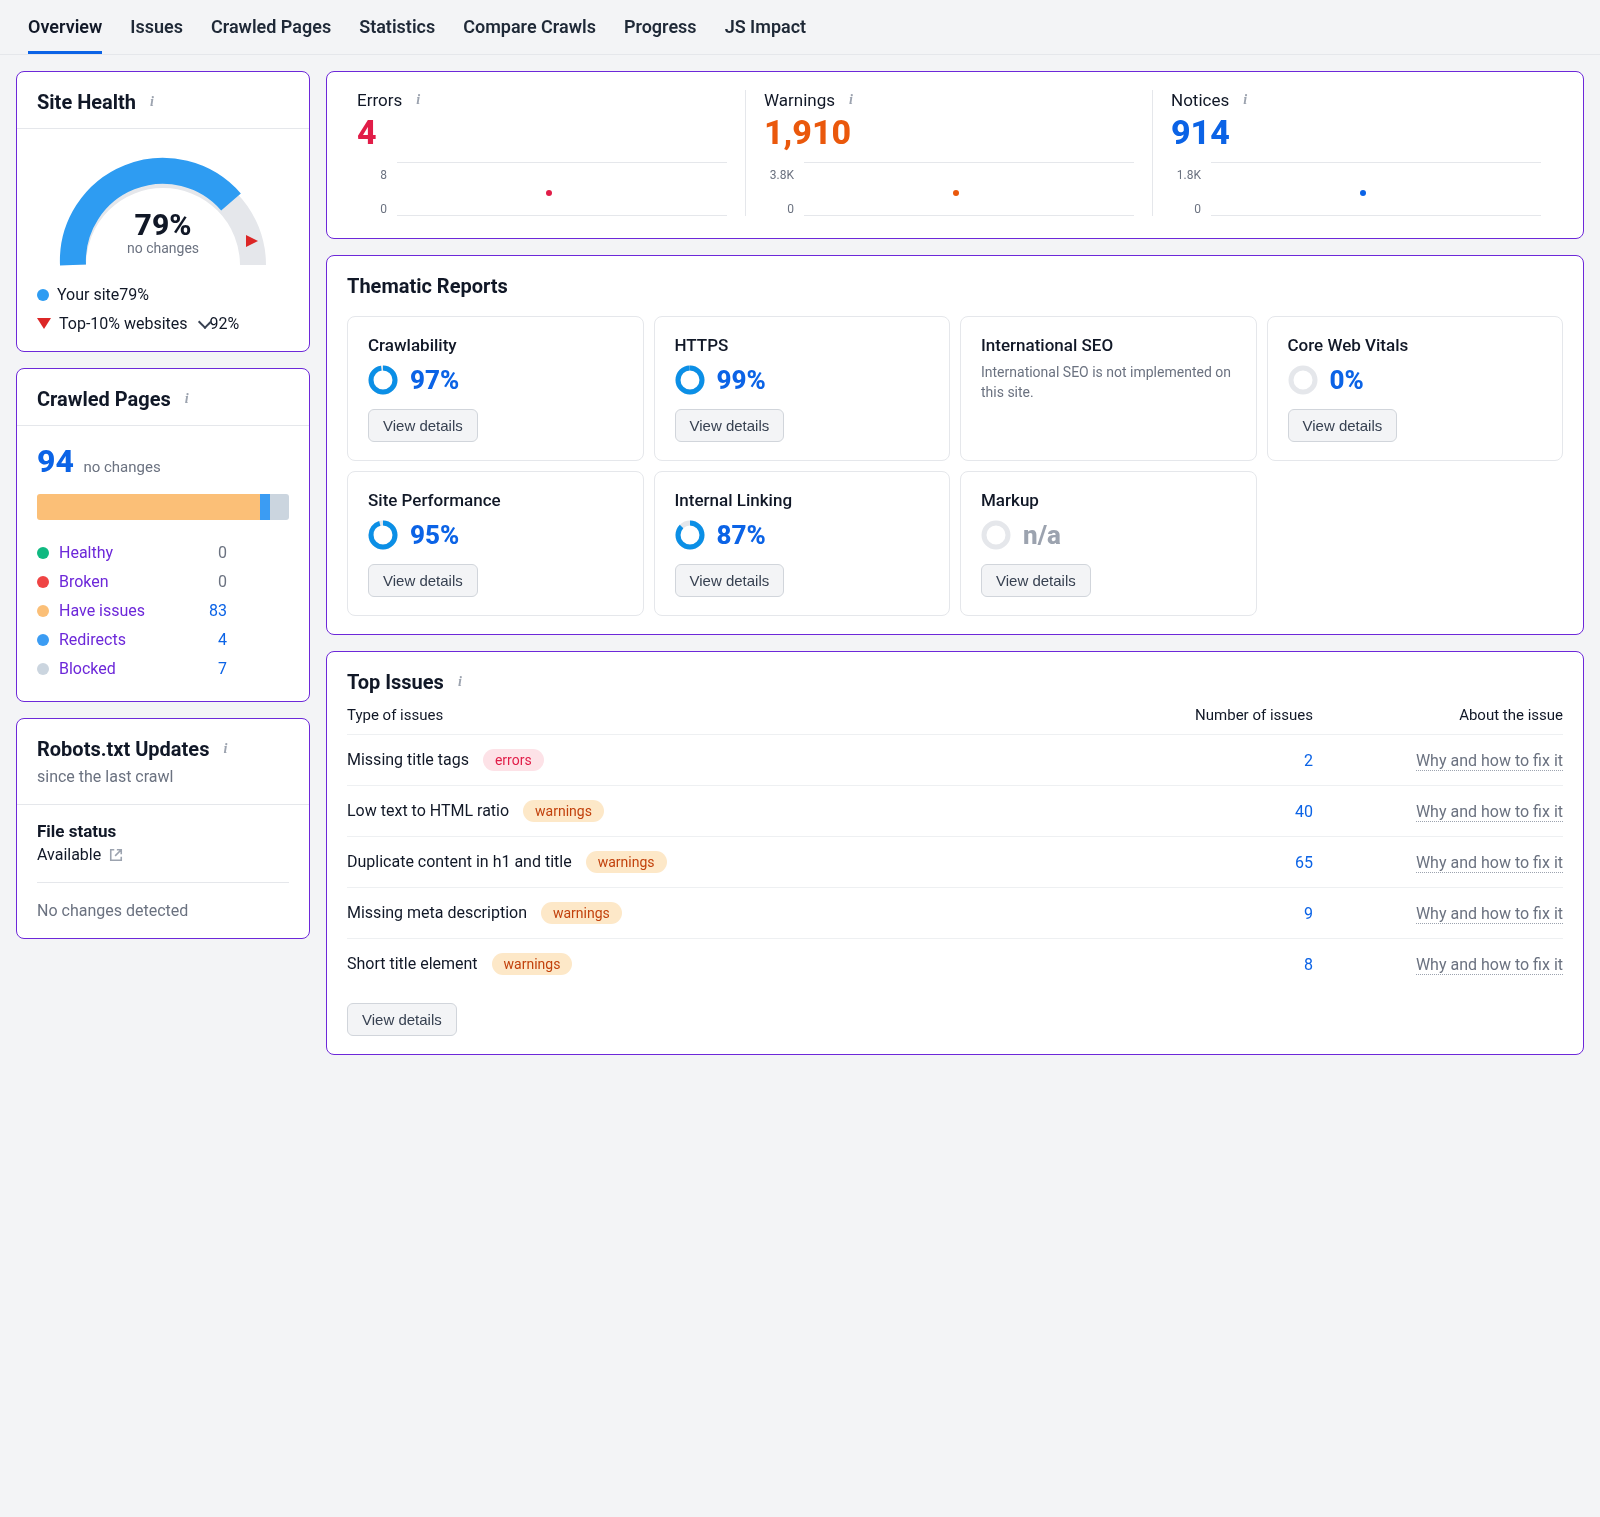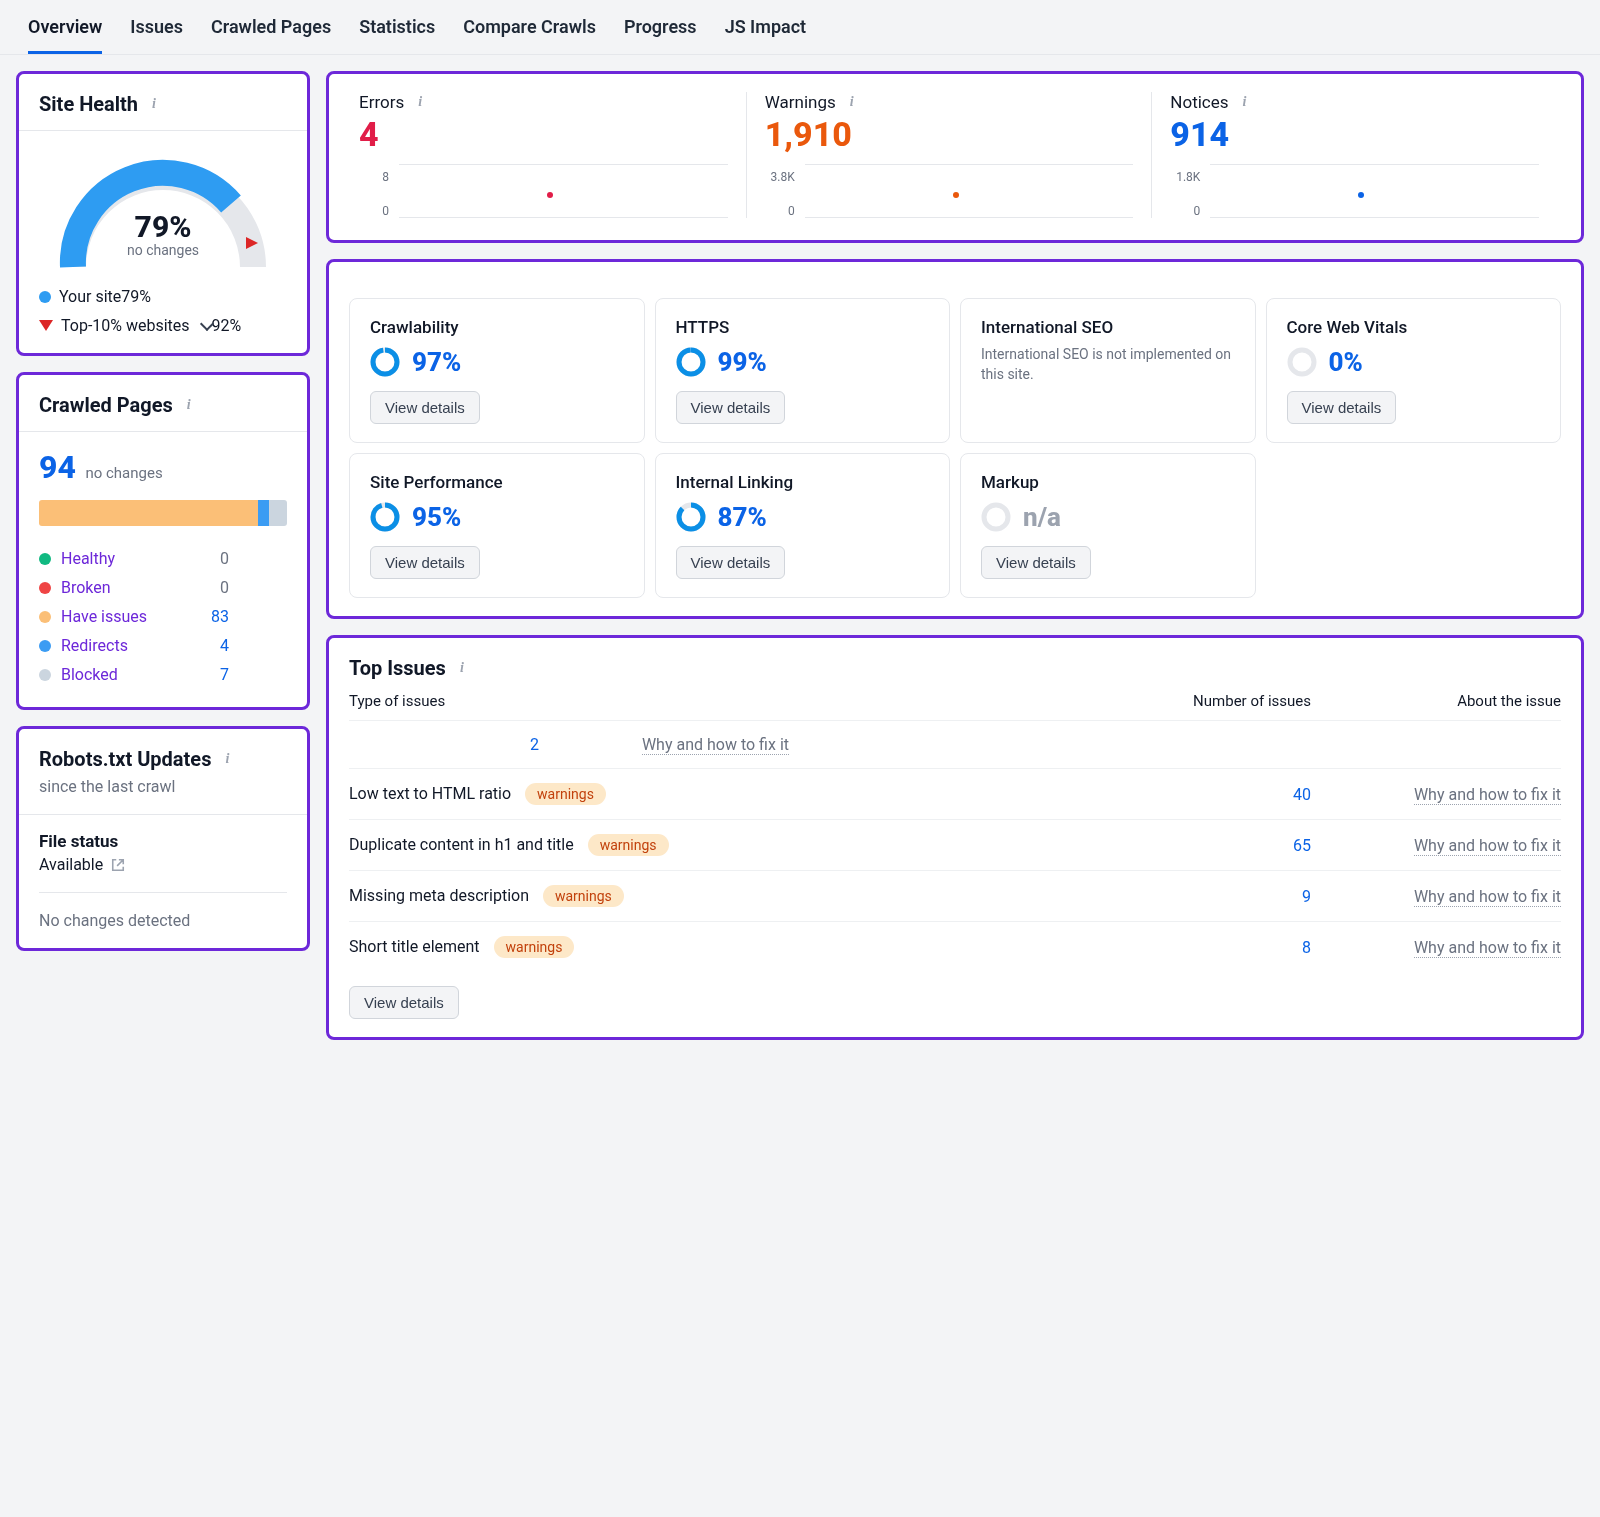--- a/index.html
+++ b/index.html
@@ -40,21 +40,21 @@
     gap: 16px;
   }
   .right-col {
     flex: 1;
     display: flex;
     flex-direction: column;
     gap: 16px;
   }
   .card {
     background: #fff;
-    border: 3px solid #6d28d9;
+    border: 1px solid #6d28d9;
     border-radius: 8px;
     padding: 18px 20px;
   }
   .card-title {
     font-size: 20px;
     font-weight: 700;
     color: #111827;
     display: flex;
     align-items: center;
     gap: 8px;
@@ -334,20 +334,23 @@
       <div class="spark-area">
         <div class="spark-line" style="top:0"></div>
         <div class="spark-line" style="bottom:0"></div>
         <div class="spark-dot" style="background:#0b63e6;left:45%;top:28px;"></div>
       </div>
     </div>
         </div>
       </div>
 
     <div class="card">
+      <div class="card-title">
+        <span>Thematic Reports</span>
+      </div>
       <div class="reports-grid" id="reports-grid">
           <div class="report-card"><div class="report-title">Crawlability</div><div class="report-row">
       <svg class="donut" viewBox="0 0 30 30">
     <circle cx="15" cy="15" r="12" fill="none" stroke="#e5e7eb" stroke-width="5"></circle>
     <circle cx="15" cy="15" r="12" fill="none" stroke="#0b8fe6" stroke-width="5" stroke-dasharray="73.13627697557038 75.39822368615503" transform="rotate(-90 15 15)"></circle>
   </svg>
       <span class="report-pct ">97%</span>
     </div><button class="btn">View details</button></div>
           <div class="report-card"><div class="report-title">HTTPS</div><div class="report-row">
       <svg class="donut" viewBox="0 0 30 30">
@@ -396,20 +399,24 @@
         <span>Top Issues</span>
         <span class="info-icon">i</span>
       </div>
       <div class="issues-header">
         <div class="col-type">Type of issues</div>
         <div class="col-num">Number of issues</div>
         <div class="col-about">About the issue</div>
       </div>
       <div id="issues-body">
           <div class="issue-row">
+    <div class="col-type">
+      Missing title tags
+      <span class="pill errors">errors</span>
+    </div>
     <div class="col-num"><span class="num-link">2</span></div>
     <div class="col-about"><span class="about-link">Why and how to fix it</span></div>
           </div>
           <div class="issue-row">
     <div class="col-type">
       Low text to HTML ratio
       <span class="pill warnings">warnings</span>
     </div>
     <div class="col-num"><span class="num-link">40</span></div>
     <div class="col-about"><span class="about-link">Why and how to fix it</span></div>

